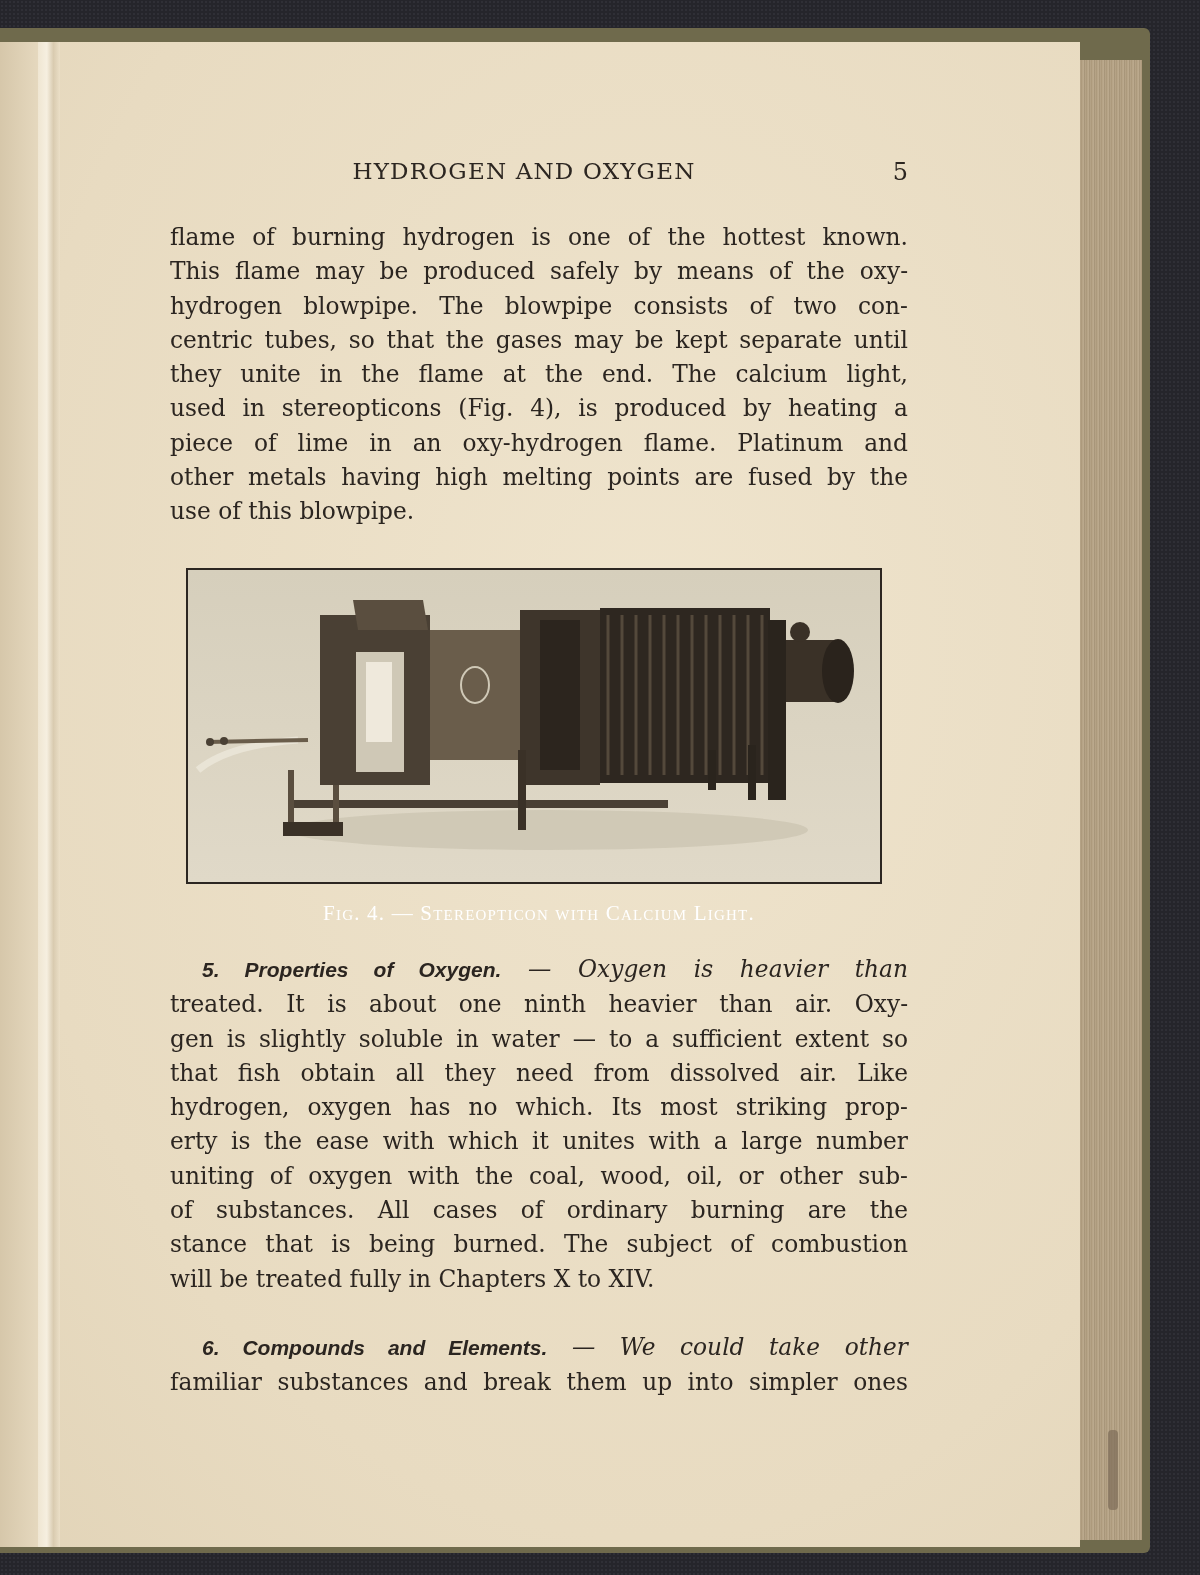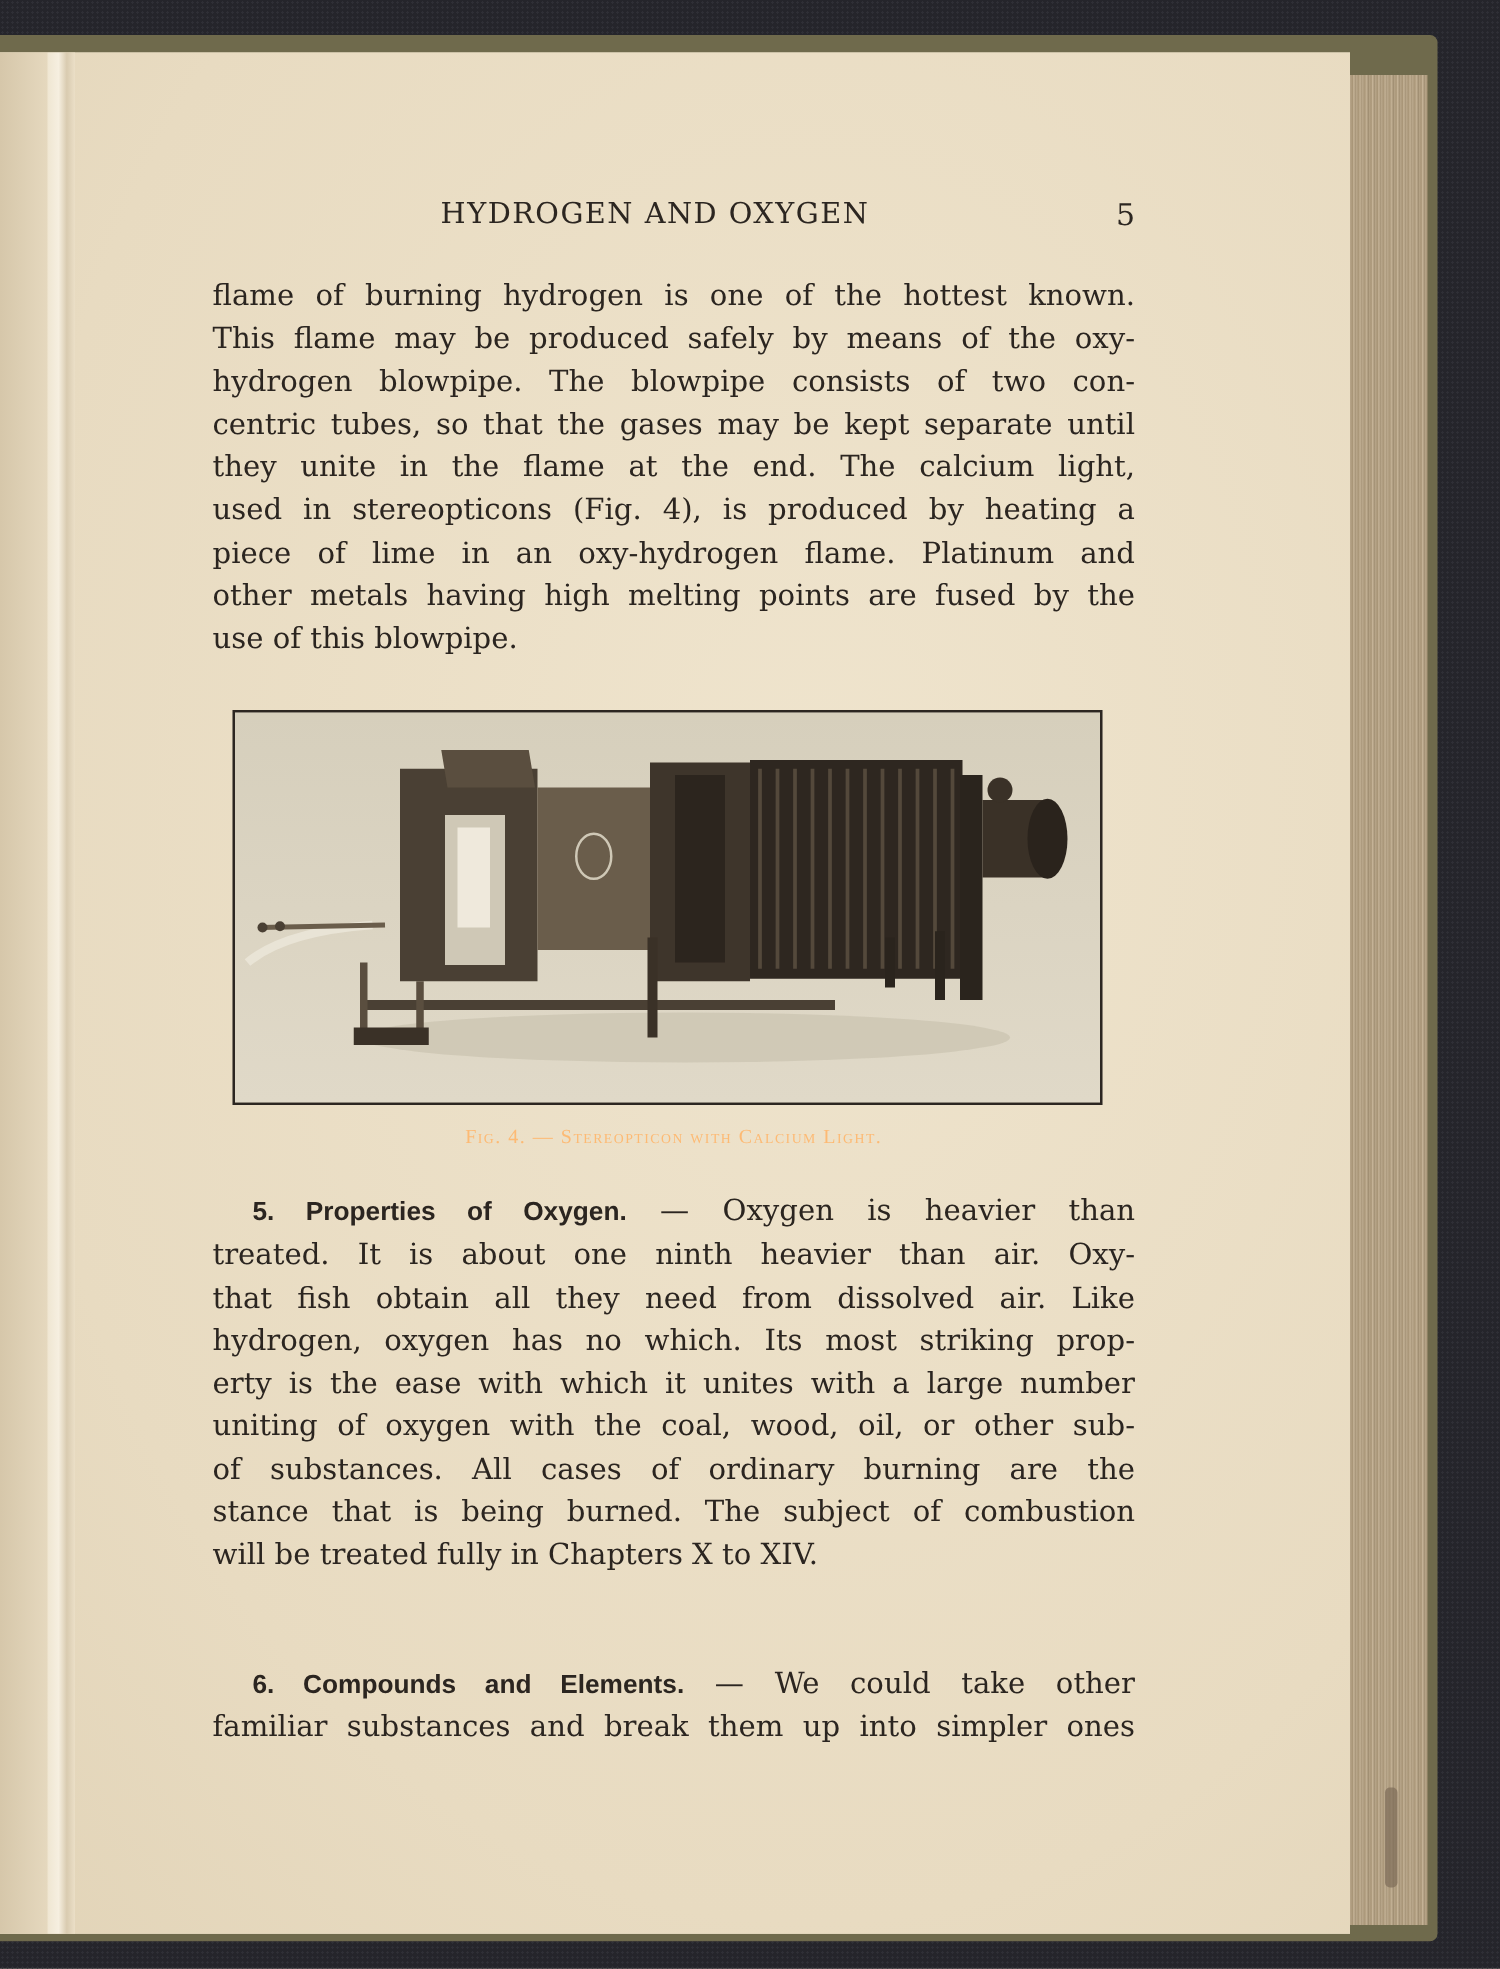--- a/index.html
+++ b/index.html
@@ -48,31 +48,31 @@
     position: absolute; right: 0; font-size: 24px; color: #2c2621;
   }
   .text-block {
     position: absolute; left: 170px; width: 738px;
     font-size: 23.3px; line-height: 34.3px; color: #2b2520;
     text-align: justify;
   }
   .line { display: block; text-align: justify; text-align-last: justify; white-space: nowrap; }
   .line.last { text-align-last: left; }
   .para1 { top: 220px; }
-  .indent { padding-left: 32px; }
+  .indent { padding-left: 32px; font-style: italic; }
   .heading { font-family: "Liberation Sans", "DejaVu Sans", sans-serif; font-weight: bold; font-size: 21px; }
   .figure {
     position: absolute; left: 186px; top: 568px; width: 696px; height: 316px;
     border: 2px solid #2c2621; background: #d9d2c0;
     box-sizing: border-box; overflow: hidden;
   }
   .caption {
     position: absolute; left: 170px; top: 901px; width: 738px; text-align: center;
     font-family: "Liberation Serif", "DejaVu Serif", serif;
-    font-size: 16px; letter-spacing: 1.2px; color: #fdba74; font-variant: small-caps;
+    font-size: 21px; letter-spacing: 1.2px; color: #ffffff; font-variant: small-caps;
   }
   .para2 { top: 952px; }
   .para3 { top: 1330px; }
 </style>
 </head>
 <body>
 
 <div class="cover"></div>
 <div class="page-edges"></div>
 <div class="edge-stain"></div>
@@ -158,20 +158,21 @@
     <circle cx="22" cy="172" r="4" fill="#4a4034"></circle>
     <circle cx="36" cy="171" r="4" fill="#4a4034"></circle>
   </svg>
 </div>
 
 <div class="caption">Fig. 4. — Stereopticon with Calcium Light.</div>
 
 <div class="text-block para2">
   <span class="line indent"><span class="heading">5. Properties of Oxygen.</span> <span>— Oxygen is heavier than</span></span>
   <span class="line">treated. It is about one ninth heavier than air. Oxy-</span>
+  <span class="line">gen is slightly soluble in water — to a sufficient extent so</span>
   <span class="line">that fish obtain all they need from dissolved air. Like</span>
   <span class="line">hydrogen, oxygen has no which. Its most striking prop-</span>
   <span class="line">erty is the ease with which it unites with a large number</span>
   <span class="line">uniting of oxygen with the coal, wood, oil, or other sub-</span>
   <span class="line">of substances. All cases of ordinary burning are the</span>
   <span class="line">stance that is being burned. The subject of combustion</span>
   <span class="line last">will be treated fully in Chapters X to XIV.</span>
 </div>
 
 <div class="text-block para3">

